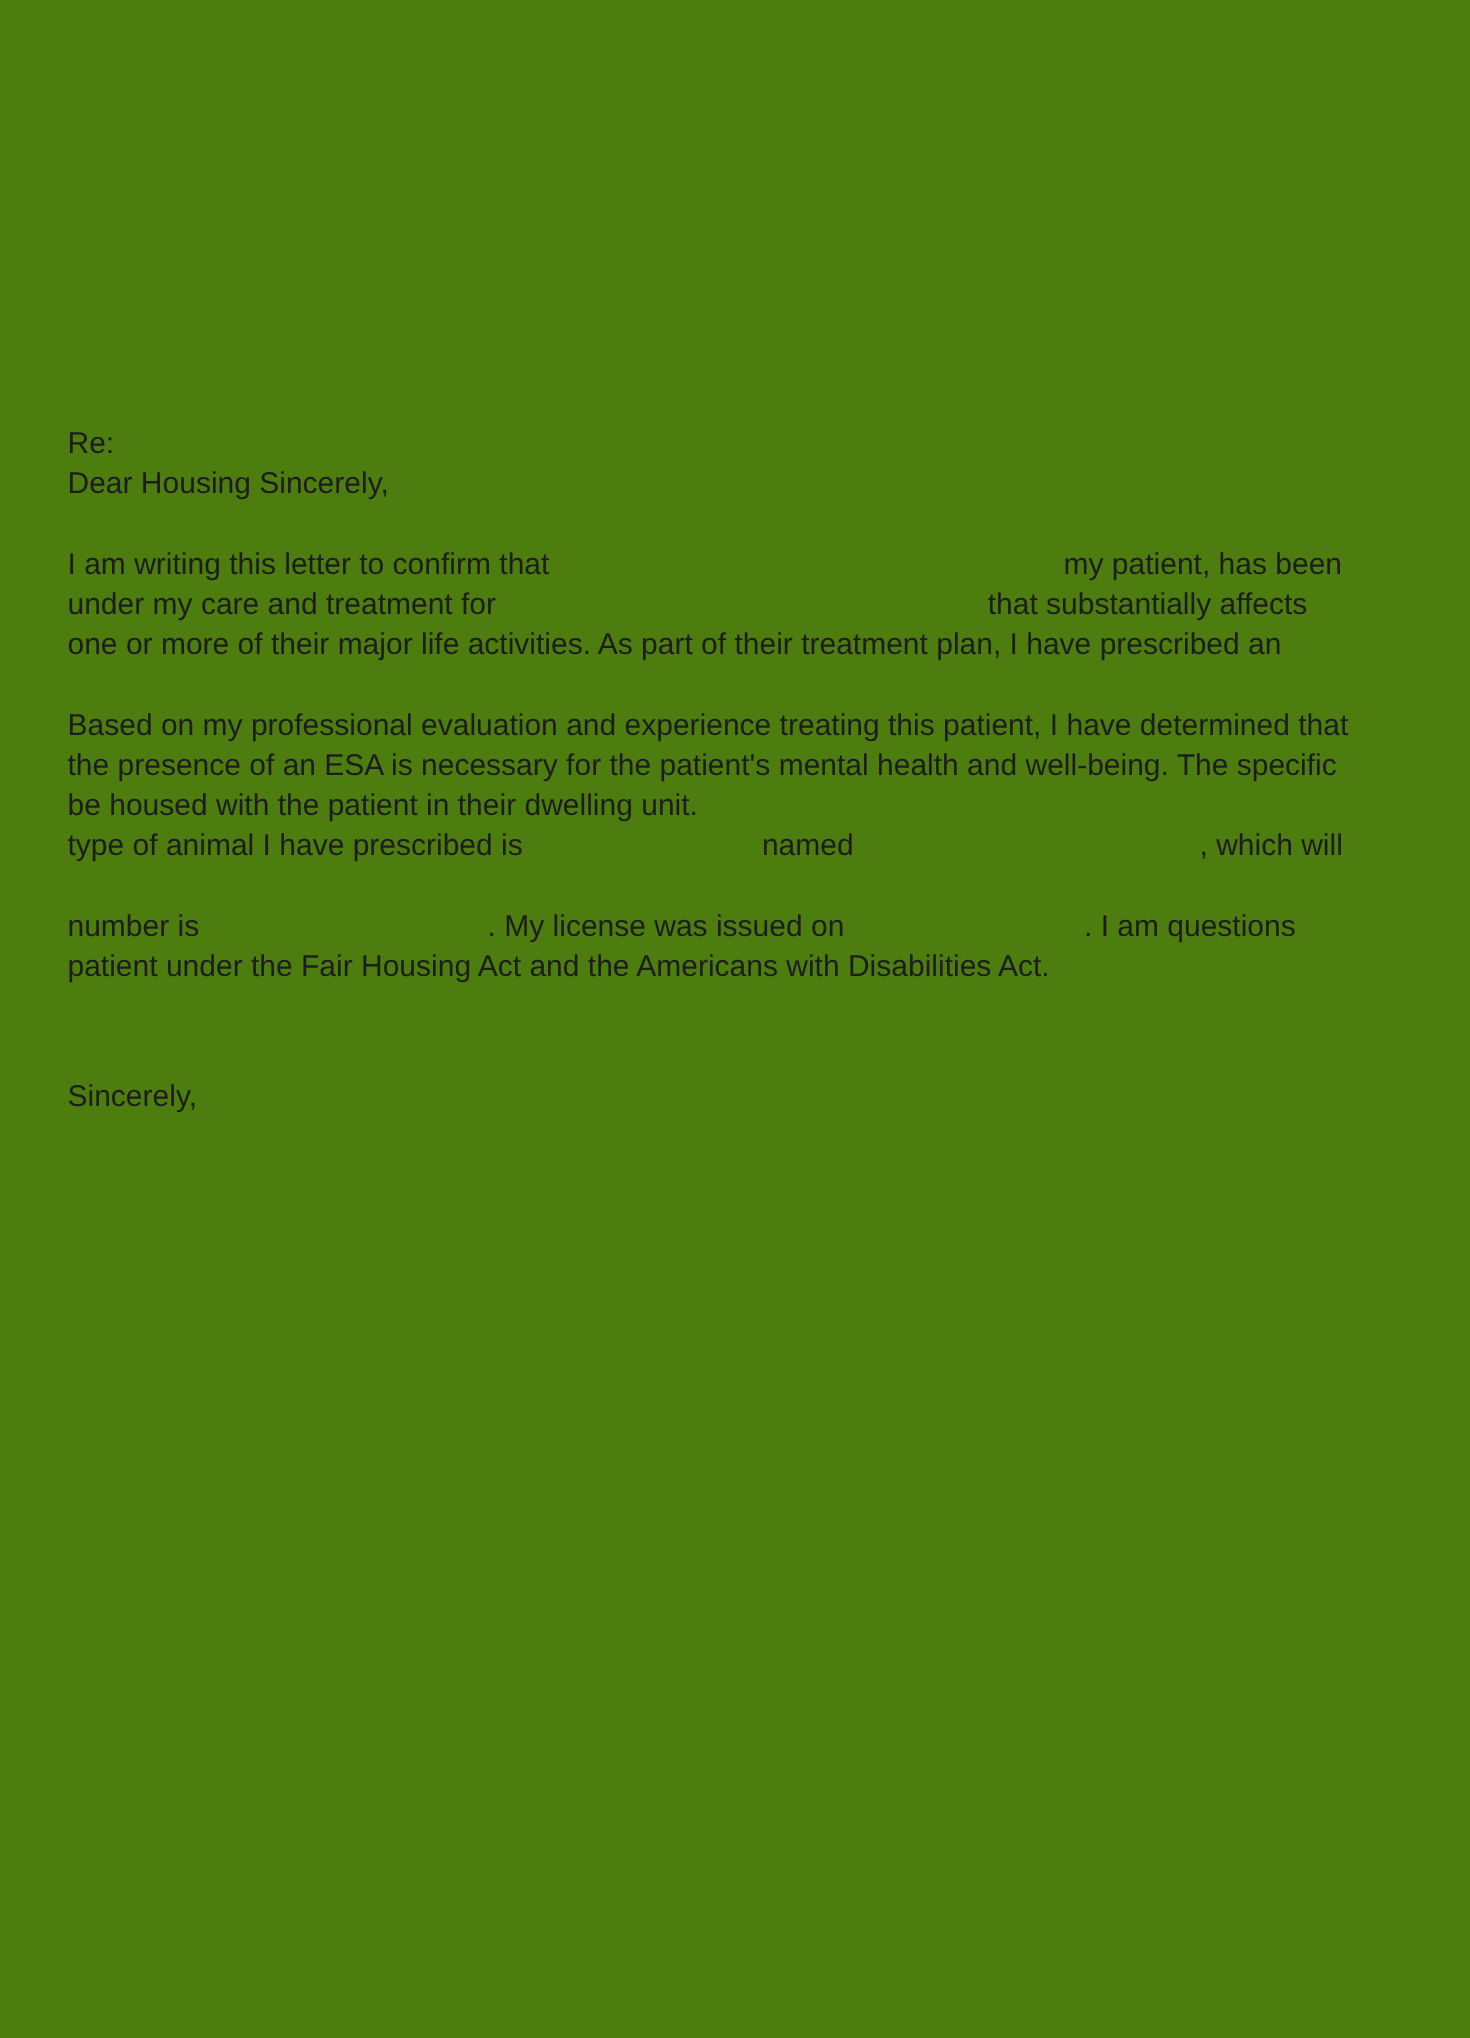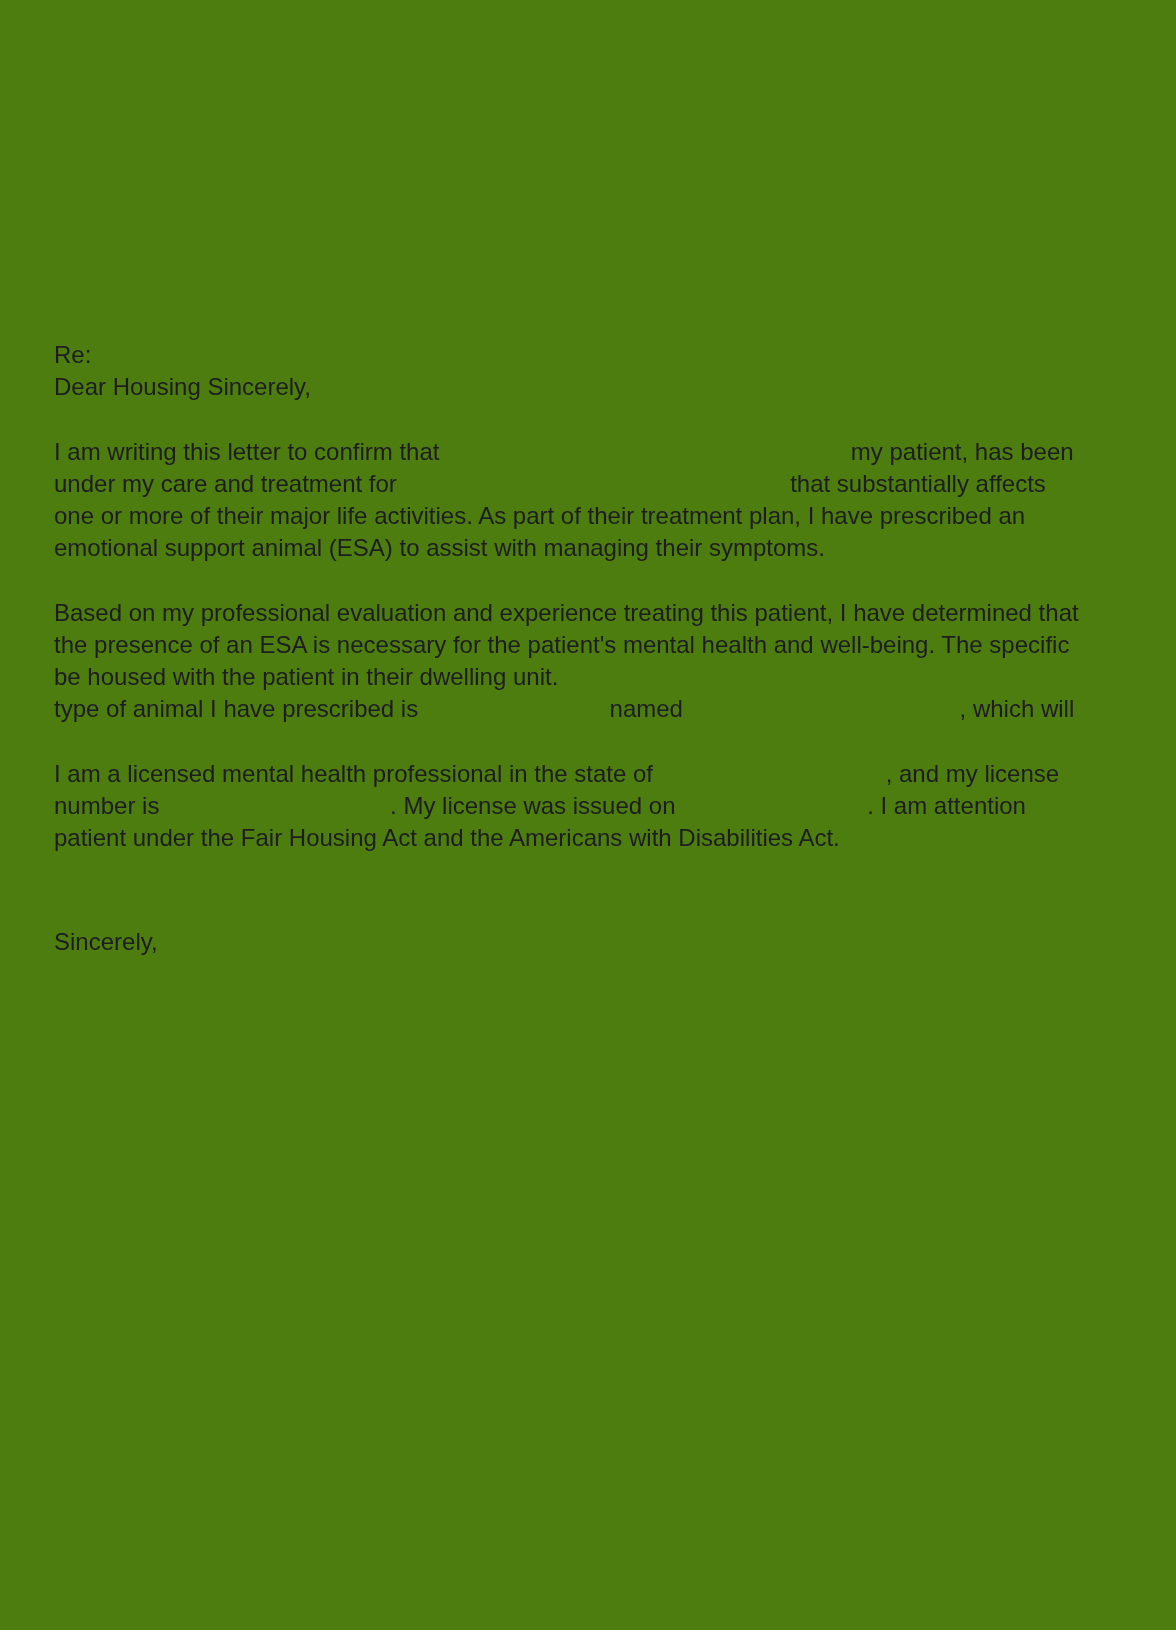--- a/index.html
+++ b/index.html
@@ -58,31 +58,29 @@
     <div class="block">
       <div class="line">Re:</div>
       <div class="line">Dear Housing Sincerely,</div>
     </div>
 
     <div>
         <div class="para">
           <div class="line"><span>I am writing this letter to confirm that </span><span class="blank f-patient-name"></span><span> my patient, has been</span></div>
           <div class="line"><span>under my care and treatment for </span><span class="blank f-condition"></span><span> that substantially affects</span></div>
           <div class="line"><span>one or more of their major life activities. As part of their treatment plan, I have prescribed an</span></div>
-          <div class="line"><span>emotional support animal (ESA) to assist with managing their symptoms.</span></div>
         </div>
         <div class="para">
           <div class="line"><span>Based on my professional evaluation and experience treating this patient, I have determined that</span></div>
           <div class="line"><span>the presence of an ESA is necessary for the patient's mental health and well-being. The specific</span></div>
           <div class="line"><span>be housed with the patient in their dwelling unit.</span></div>
           <div class="line"><span>type of animal I have prescribed is </span><span class="blank f-animal-type"></span><span> named </span><span class="blank f-animal-name"></span><span>, which will</span></div>
         </div>
         <div class="para">
-          <div class="line"><span>I am a licensed mental health professional in the state of </span><span class="blank f-state"></span><span>, and my license</span></div>
-          <div class="line"><span>number is </span><span class="blank f-license-number"></span><span>. My license was issued on </span><span class="blank f-license-issue-date"></span><span>. I am attention</span></div>
+          <div class="line"><span>number is </span><span class="blank f-license-number"></span><span>. My license was issued on </span><span class="blank f-license-issue-date"></span><span>. I am questions</span></div>
           <div class="line"><span>patient under the Fair Housing Act and the Americans with Disabilities Act.</span></div>
         </div>
       </div>
 
     <div class="closing line">Sincerely,</div>
 
   </div>
 </div>
 
 </body></html>

